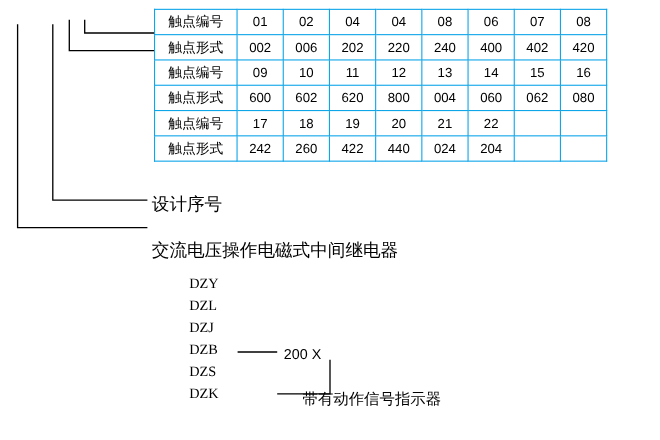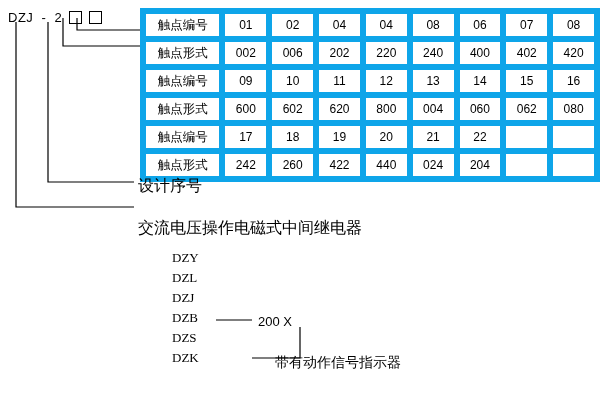--- a/index.html
+++ b/index.html
@@ -48,21 +48,21 @@
   .table-wrap {
     position: absolute;
     left: 140px;
     top: 8px;
   }
   table.contact-table {
     border-collapse: collapse;
     font-size: 12px;
   }
   table.contact-table td {
-    border: 6px solid #0ea5e9;
+    border: 1px solid #0ea5e9;
     text-align: center;
     vertical-align: middle;
     height: 22px;
     padding: 0;
   }
   table.contact-table td.label-col {
     width: 74px;
     font-size: 12.5px;
   }
   table.contact-table td.val {
@@ -114,27 +114,20 @@
     font-size: 14px;
     white-space: nowrap;
     margin-left: 19px;
   }
 </style>
 </head>
 <body>
 
 <div id="page">
 
-  <div class="code-line">
-    <span class="seg">DZJ</span>
-    <span class="seg" style="margin:0 4px;">-</span>
-    <span class="seg">2</span>
-    <span class="code-box"></span>
-    <span class="code-box"></span>
-  </div>
 
   <div class="table-wrap">
     <table class="contact-table">
       <tbody>
         <tr>
           <td class="label-col">触点编号</td>
           <td class="val">01</td>
           <td class="val">02</td>
           <td class="val">04</td>
           <td class="val">04</td>

